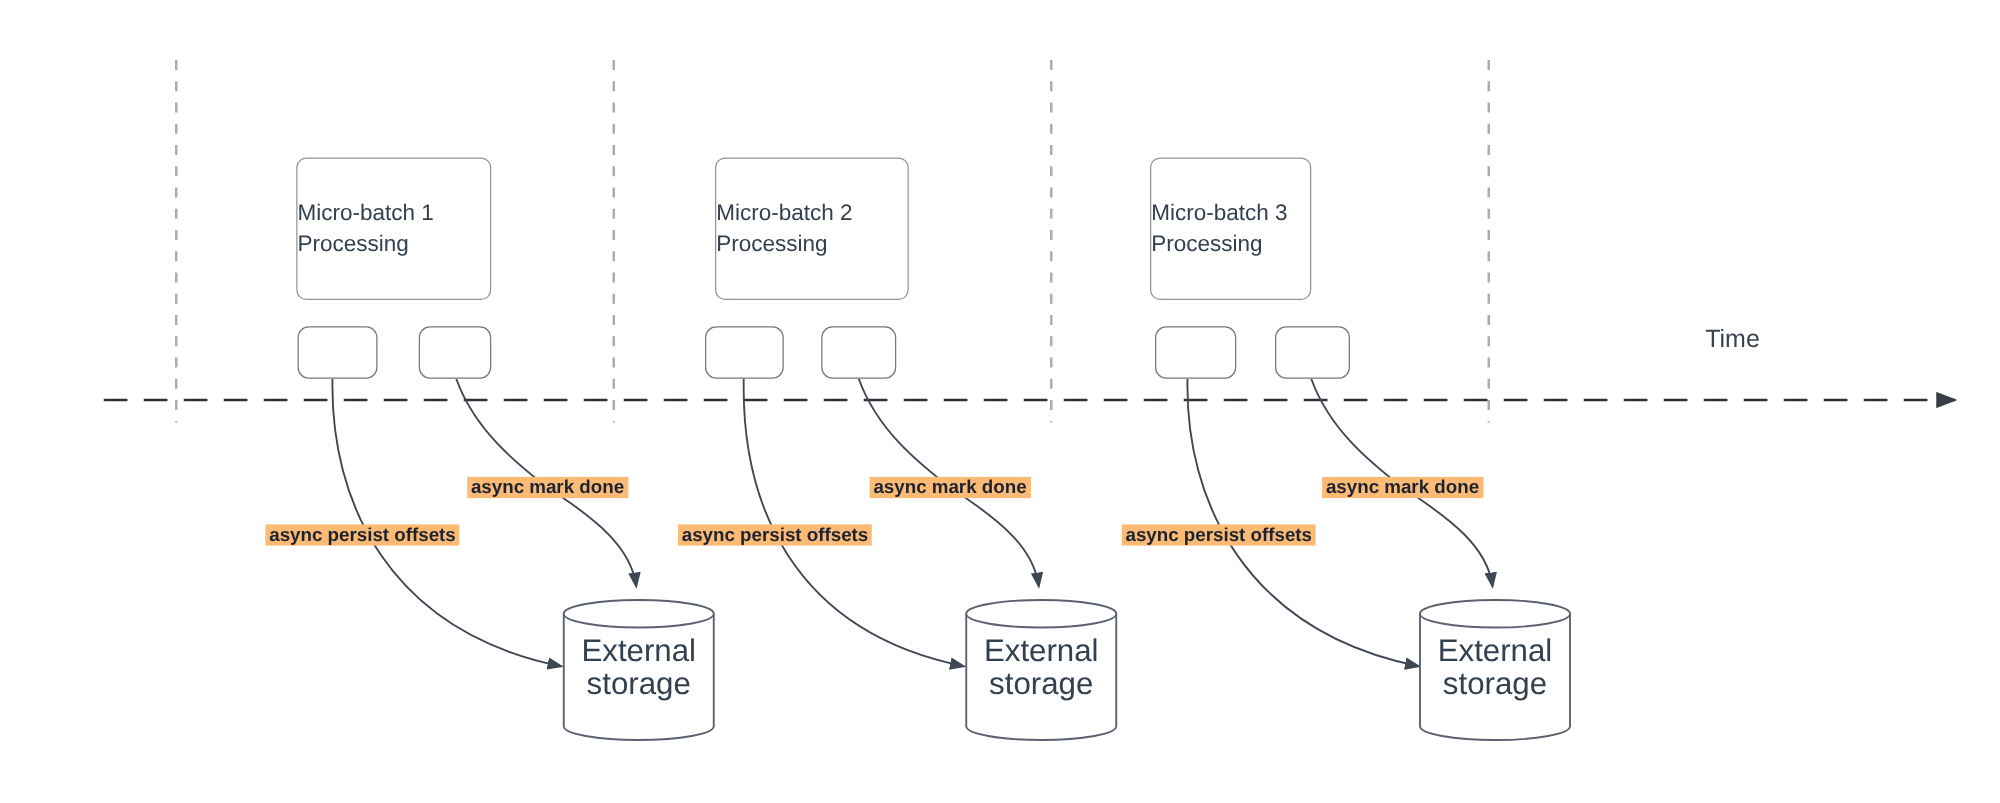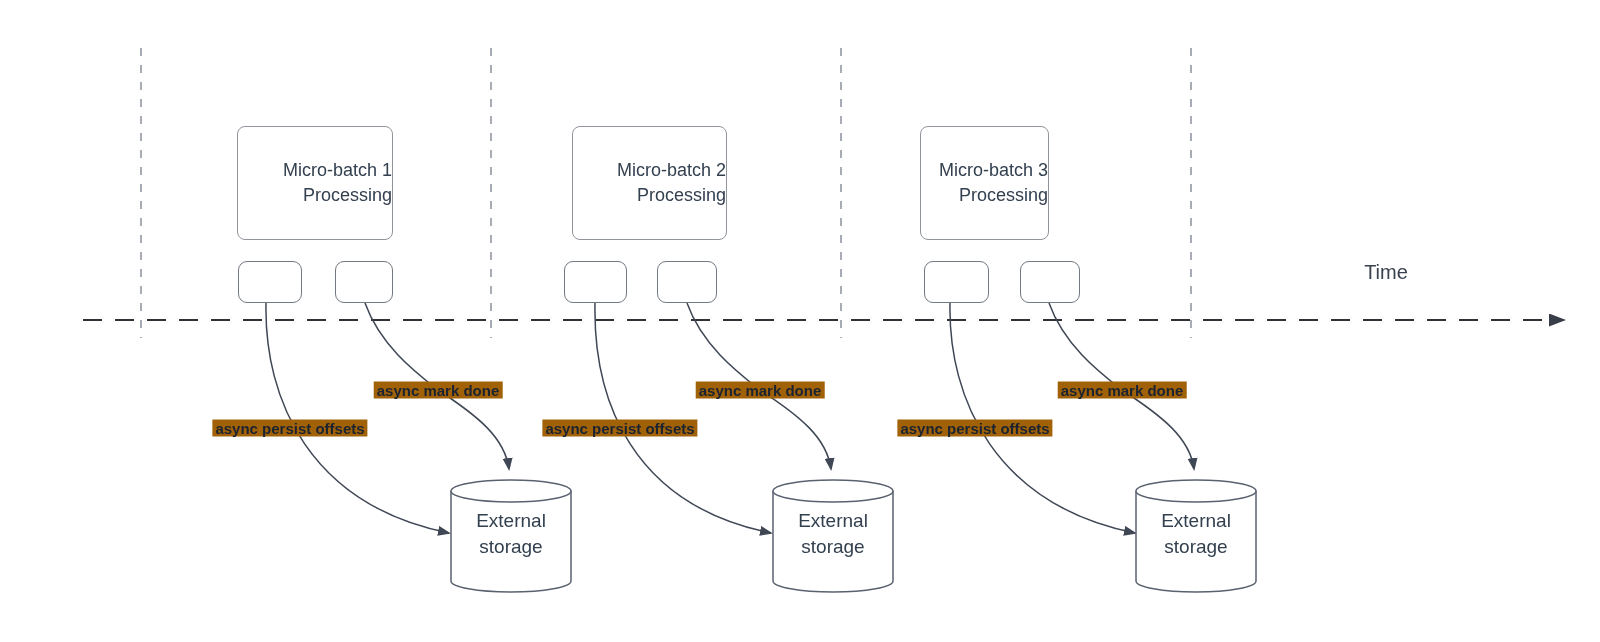--- a/index.html
+++ b/index.html
@@ -1,25 +1,25 @@
 <!DOCTYPE html>
 <html><head>
 <meta charset="utf-8">
 <style>
   html,body{margin:0;padding:0;background:#ffffff;}
   body{width:1600px;height:642px;font-family:"Liberation Sans",sans-serif;}
   .stage{position:relative;width:1600px;height:642px;overflow:hidden;background:#ffffff;}
   .stage svg{position:absolute;left:0;top:0;}
   .mb-box{position:absolute;box-sizing:border-box;border:1.5px solid #90959B;border-radius:8px;
-          background:#fff;display:flex;flex-direction:column;align-items:flex-end;justify-content:center;
+          background:#fff;display:flex;flex-direction:column;align-items:flex-start;justify-content:center;
           font-size:18px;line-height:25px;color:#33404F;text-align:center;}
   .task-box{position:absolute;box-sizing:border-box;border:1.5px solid #737981;border-radius:9px;background:#fff;}
-  .edge-label{position:absolute;transform:translate(-50%,-50%);background:#a16207;padding:0 3px;
+  .edge-label{position:absolute;transform:translate(-50%,-50%);background:#fdba74;padding:0 3px;
               font-weight:bold;font-size:15px;color:#1B2330;white-space:nowrap;}
-  .storage-label{position:absolute;transform:translate(-50%,-50%);font-size:19px;line-height:26px;
+  .storage-label{position:absolute;transform:translate(-50%,-50%);font-size:25px;line-height:26px;
                  color:#33404F;text-align:center;}
   .time-label{position:absolute;transform:translate(-50%,-50%);font-size:20px;color:#39434F;}
 </style>
 </head>
 <body>
 
 <div class="stage">
 
   <svg width="1600" height="642" viewBox="0 0 1600 642">
     <defs>

